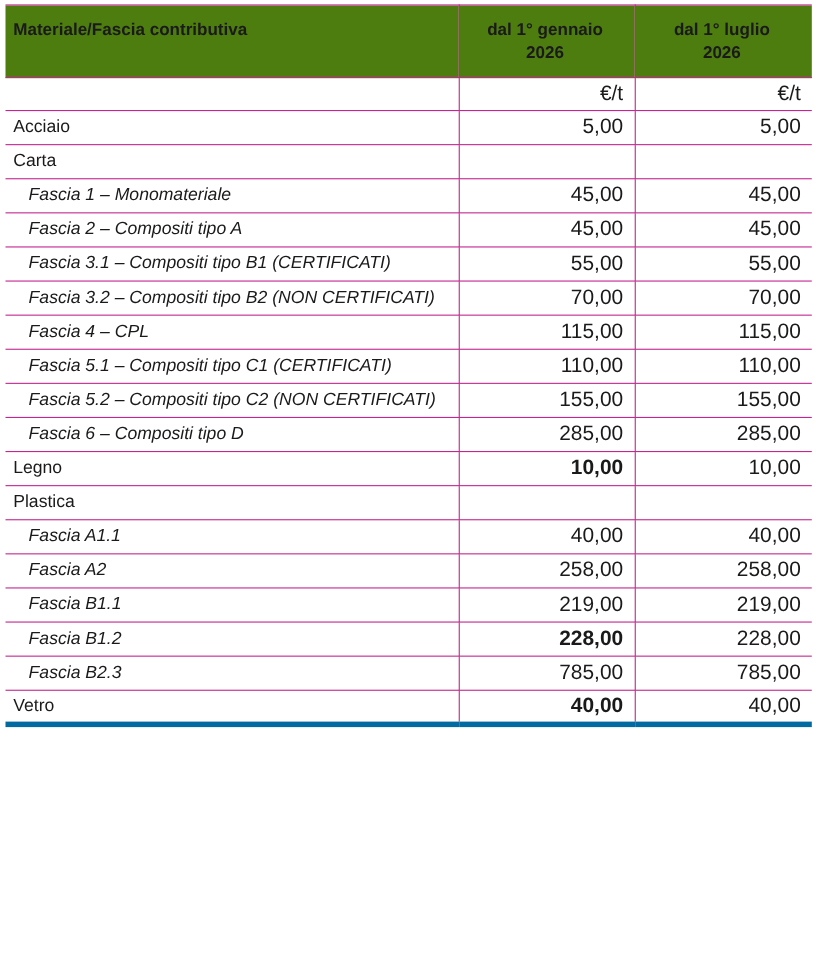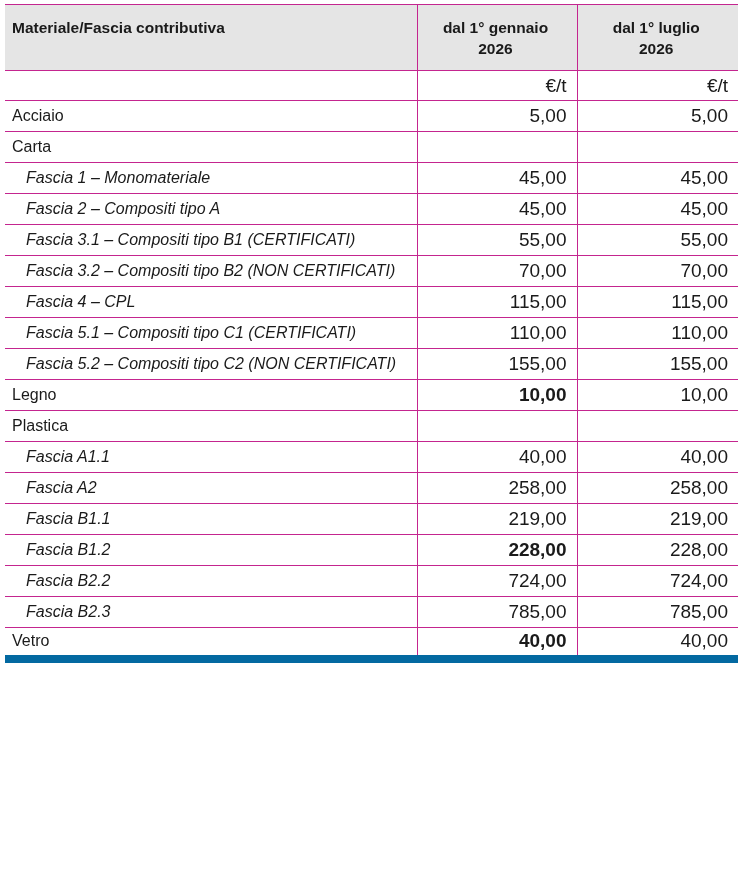--- a/index.html
+++ b/index.html
@@ -7,30 +7,30 @@
          font-family: "Liberation Sans", sans-serif; color: #1a1a1a; }
   table { position: absolute; left: 5px; top: 4px; width: 733px;
           border-collapse: collapse; table-layout: fixed; }
   col.c1 { width: 412px; }
   col.c2 { width: 160px; }
   col.c3 { width: 161px; }
   td, th { border: 1.5px solid #c4258f; padding: 0 10px 0 7px; font-size: 16px;
            height: 31px; box-sizing: border-box; vertical-align: middle; }
   tr td:first-child, tr th:first-child { border-left: none; }
   tr td:last-child, tr th:last-child { border-right: none; }
-  thead th { background: #e5e5e5; font-weight: bold; font-size: 15.5px;
+  thead th { background: #4d7c0f; font-weight: bold; font-size: 15.5px;
              height: 66px; vertical-align: top; padding-top: 12px; line-height: 21px; }
   thead th.label { text-align: left; }
   thead th.num { text-align: center; }
   tr.unit td { height: 30px; }
   td.num { text-align: right; font-size: 19px; padding-right: 10px; }
   td.num.bold { font-weight: bold; }
   td.sub { padding-left: 21px; font-style: italic; }
   td.sub.italic { font-style: italic; }
-  tbody tr:last-child td { border-bottom: 8px solid #0369a1; }
+  tbody tr:last-child td { border-bottom: 5px solid #0369a1; }
 </style>
 </head>
 <body>
 
 <table>
   <colgroup>
       <col class="c1">
       <col class="c2">
       <col class="c3">
     </colgroup>
@@ -92,20 +92,25 @@
         <td class="sub">Fascia 5.1 – Compositi tipo C1 (CERTIFICATI)</td>
         <td class="num">110,00</td>
         <td class="num">110,00</td>
       </tr>
     <tr>
         <td class="sub">Fascia 5.2 – Compositi tipo C2 (NON CERTIFICATI)</td>
         <td class="num">155,00</td>
         <td class="num">155,00</td>
       </tr>
     <tr>
+        <td class="sub">Fascia 6 – Compositi tipo D</td>
+        <td class="num">285,00</td>
+        <td class="num">285,00</td>
+      </tr>
+    <tr>
         <td>Legno</td>
         <td class="num bold">10,00</td>
         <td class="num">10,00</td>
       </tr>
     <tr>
         <td>Plastica</td>
         <td class="num"></td>
         <td class="num"></td>
       </tr>
     <tr>
@@ -122,25 +127,20 @@
         <td class="sub italic">Fascia B1.1</td>
         <td class="num">219,00</td>
         <td class="num">219,00</td>
       </tr>
     <tr>
         <td class="sub italic">Fascia B1.2</td>
         <td class="num bold">228,00</td>
         <td class="num">228,00</td>
       </tr>
     <tr>
-        <td class="sub italic">Fascia B2.2</td>
-        <td class="num">724,00</td>
-        <td class="num">724,00</td>
-      </tr>
-    <tr>
         <td class="sub italic">Fascia B2.3</td>
         <td class="num">785,00</td>
         <td class="num">785,00</td>
       </tr>
     <tr>
         <td>Vetro</td>
         <td class="num bold">40,00</td>
         <td class="num">40,00</td>
       </tr>
   </tbody>

